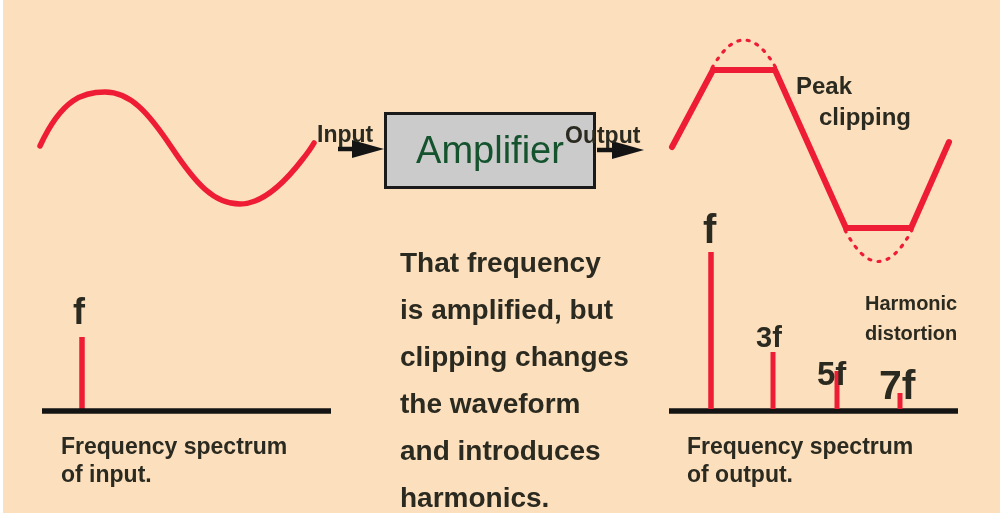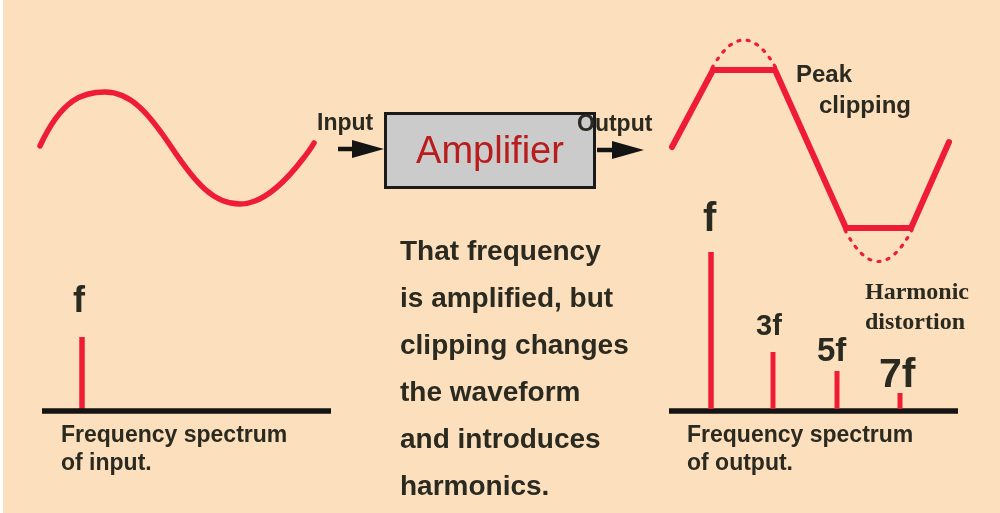--- a/index.html
+++ b/index.html
@@ -27,60 +27,61 @@
   svg.shapes {
     position: absolute;
     left: 0;
     top: 0;
   }
   .lbl {
     position: absolute;
     white-space: pre-line;
     line-height: 1.2;
     font-weight: 700;
+    margin-top: 12px;
   }
   .lbl-input    { left: 317px; top: 109px; font-size: 23px; }
-  .lbl-output   { left: 577px; top: 110px; font-size: 23px; }
+  .lbl-output   { left: 565px; top: 110px; font-size: 23px; }
   .amp-box {
     position: absolute;
     left: 384px;
     top: 112px;
     width: 206px;
     height: 71px;
     background: #cbcbcb;
     border: 3px solid #1a1a1a;
     display: flex;
     align-items: center;
     justify-content: center;
     font-size: 38px;
     font-weight: 400;
-    color: #b91c1c;
+    color: #14532d;
     text-align: center;
   }
   .lbl-peak-clipping {
     left: 796px; top: 58px;
     font-size: 24px;
     line-height: 31px;
     padding-left: 23px;
     text-indent: -23px;
   }
   .lbl-explanation {
     left: 400px; top: 227px;
     font-size: 28px;
     line-height: 47px;
     font-weight: 600;
   }
   .lbl-input-f       { left: 73px;  top: 278px; font-size: 36px; }
   .lbl-single-freq   { left: 124px; top: 317px; font-size: 27px; line-height: 33px; font-weight: 600; }
   .lbl-input-caption { left: 61px;  top: 420px; font-size: 23px; line-height: 28px; }
   .lbl-output-f      { left: 703px; top: 193px; font-size: 40px; }
   .lbl-3f            { left: 756px; top: 308px; font-size: 29px; }
-  .lbl-5f            { left: 817px; top: 330px; font-size: 33px; }
+  .lbl-5f            { left: 817px; top: 342px; font-size: 33px; }
   .lbl-7f            { left: 879px; top: 349px; font-size: 41px; }
-  .lbl-harm-dist     { left: 865px; top: 276px; font-size: 24px; line-height: 30px; font-family: Liberation Serif, serif; }
+  .lbl-harm-dist     { left: 865px; top: 276px; font-size: 20px; line-height: 30px; }
   .lbl-output-caption{ left: 687px; top: 420px; font-size: 23px; line-height: 28px; }
 </style>
 </head>
 <body>
 
 <div class="stage">
 
   <svg class="shapes" width="1000" height="513" viewBox="0 0 1000 513">
 
     <path d="M 40 146 C 62 98 84 92 105 92 C 130 92 148 112 172 148

